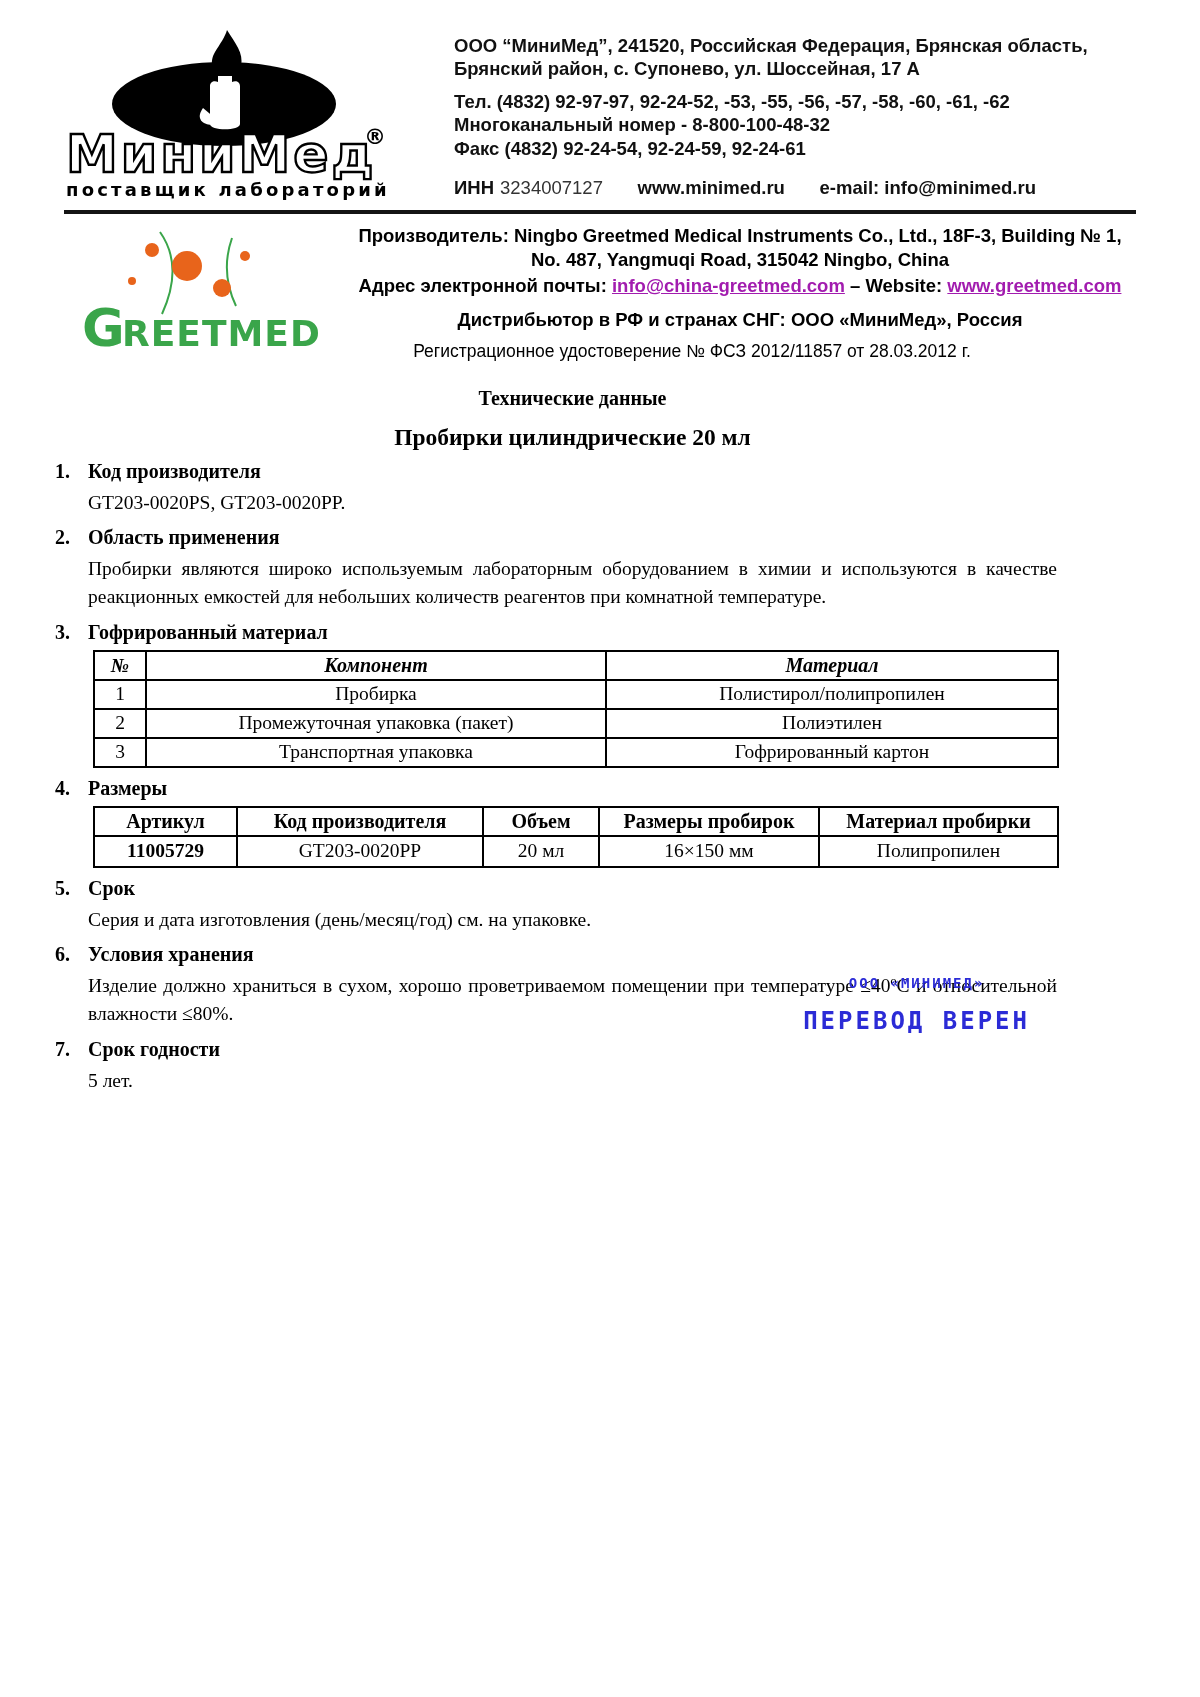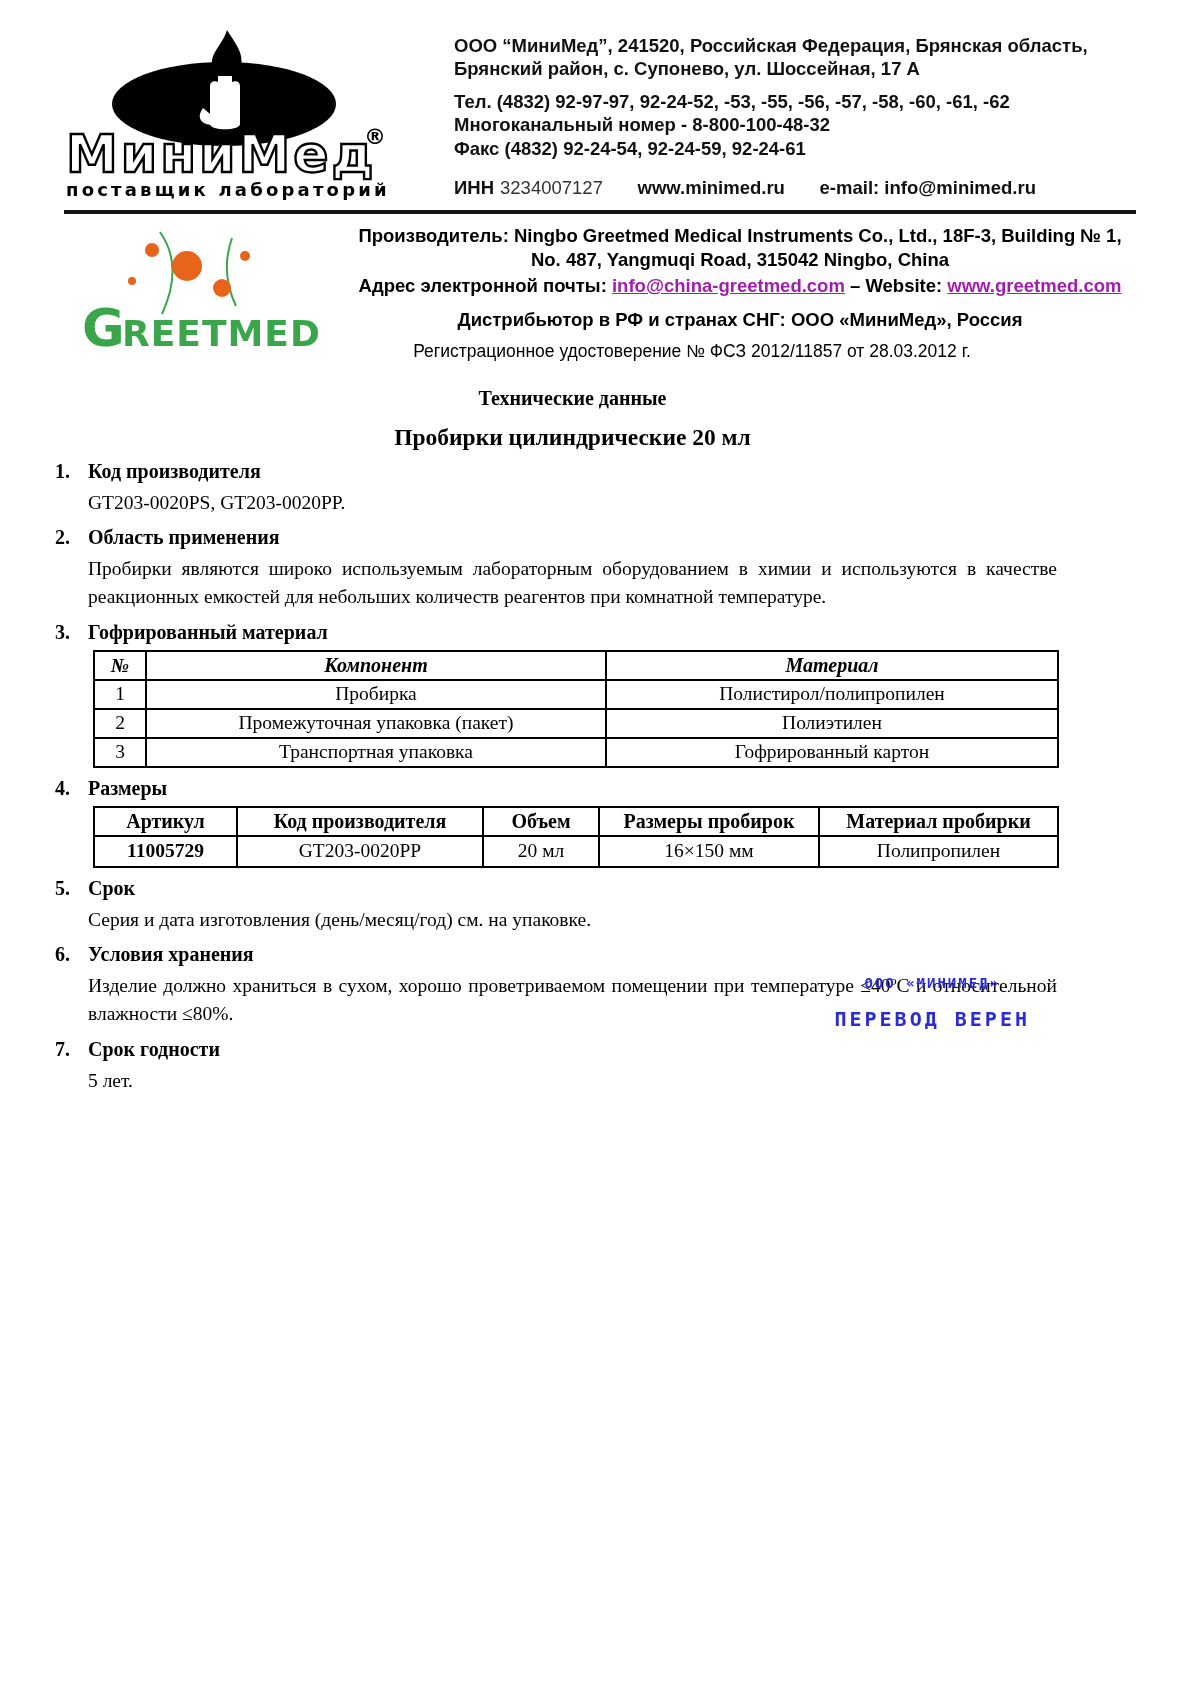--- a/index.html
+++ b/index.html
@@ -118,21 +118,21 @@
     right:106px;
     top:32px;
     color:#2b2bd6;
     font-family:"DejaVu Sans Mono", monospace;
     font-weight:bold;
     text-align:center;
     white-space:nowrap;
     pointer-events:none;
   }
   .stamp-line1 { font-size:14px; letter-spacing:2px; }
-  .stamp-line2 { font-size:20px; letter-spacing:3px; margin-top:16px; }
+  .stamp-line2 { font-size:24px; letter-spacing:3px; margin-top:16px; }
 </style>
 </head>
 <body>
 
 <div class="page">
 
   <header class="letterhead">
     <div class="logo-wrap">
       <svg width="330" height="172" viewBox="0 0 330 172">
 

